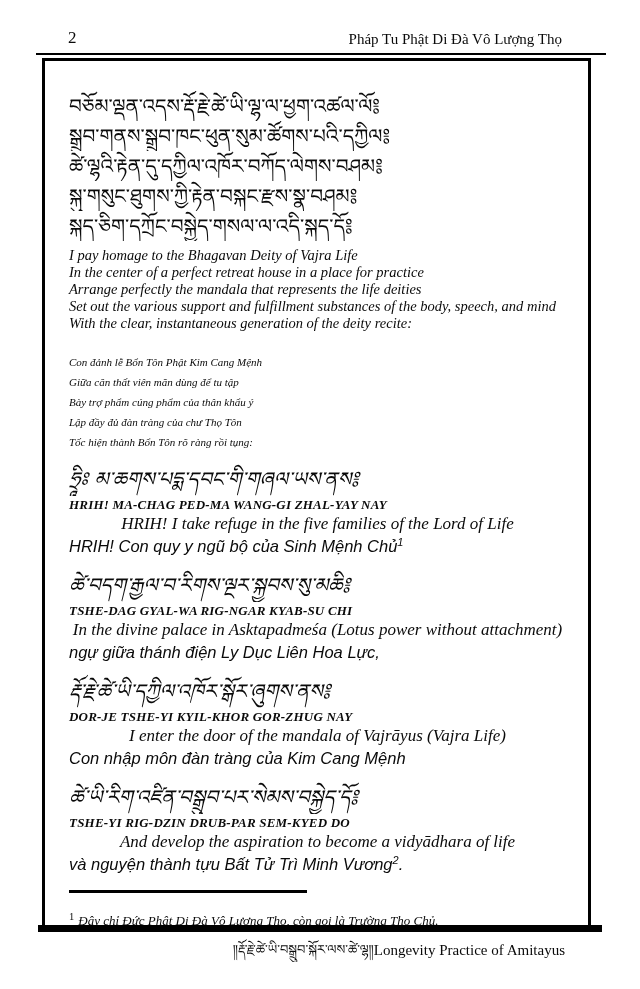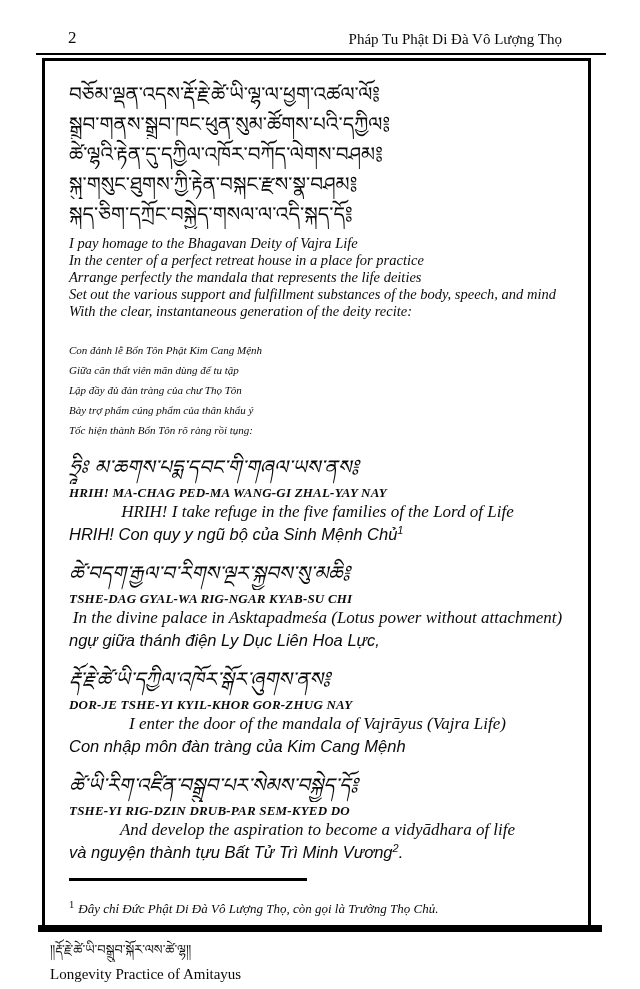--- a/index.html
+++ b/index.html
@@ -46,21 +46,21 @@
   }
 
   
   .tib {
     font-family: "DejaVu Sans", sans-serif;
     font-size: 20px;
     line-height: 30px;
     white-space: nowrap;
     overflow: hidden;
   }
-  .intro-tibetan { margin-top: 8px; }
+  .intro-tibetan { margin-top: 20px; }
 
   
   .intro-english {
     margin-top: 6px;
     font-style: italic;
     font-size: 14.5px;
     line-height: 17px;
     font-family: "Liberation Serif", serif;
   }
   .intro-vietnamese {
@@ -116,24 +116,23 @@
     font-style: normal;
     margin-right: 4px;
   }
   .footnote .fn-text { font-style: italic; }
 
   
   .footer {
     position: absolute;
     top: 938px; left: 42px; width: 549px;
     display: flex;
-    justify-content: center;
+    justify-content: flex-end;
     align-items: flex-start;
     padding: 0 26px 0 8px;
-    flex-direction: column;
   }
   .footer-tibetan {
     font-family: "DejaVu Sans", sans-serif;
     font-size: 13px;
     line-height: 24px;
     white-space: nowrap;
     overflow: hidden;
     max-width: 260px;
   }
   .footer-title {
@@ -166,22 +165,22 @@
       <div>I pay homage to the Bhagavan Deity of Vajra Life</div>
       <div>In the center of a perfect retreat house in a place for practice</div>
       <div>Arrange perfectly the mandala that represents the life deities</div>
       <div>Set out the various support and fulfillment substances of the body, speech, and mind</div>
       <div>With the clear, instantaneous generation of the deity recite:</div>
     </div>
 
     <div class="intro-vietnamese">
       <div>Con đảnh lễ Bổn Tôn Phật Kim Cang Mệnh</div>
       <div>Giữa căn thất viên mãn dùng để tu tập</div>
+      <div>Bày trợ phẩm cúng phẩm của thân khẩu ý</div>
       <div>Lập đầy đủ đàn tràng của chư Thọ Tôn</div>
-      <div>Bày trợ phẩm cúng phẩm của thân khẩu ý</div>
       <div>Tốc hiện thành Bổn Tôn rõ ràng rồi tụng:</div>
     </div>
 
     <div class="verse">
       <div class="tib">ཧྲཱིཿ མ་ཆགས་པདྨ་དབང་གི་གཞལ་ཡས་ནས༔</div>
       <div class="translit">HRIH! MA-CHAG PED-MA WANG-GI ZHAL-YAY NAY</div>
       <div class="verse-en">HRIH! I take refuge in the five families of the Lord of Life</div>
       <div class="verse-vi"><span>HRIH! Con quy y ngũ bộ của Sinh Mệnh Chủ</span><sup class="fn-ref">1</sup><span></span></div>
     </div>
 

